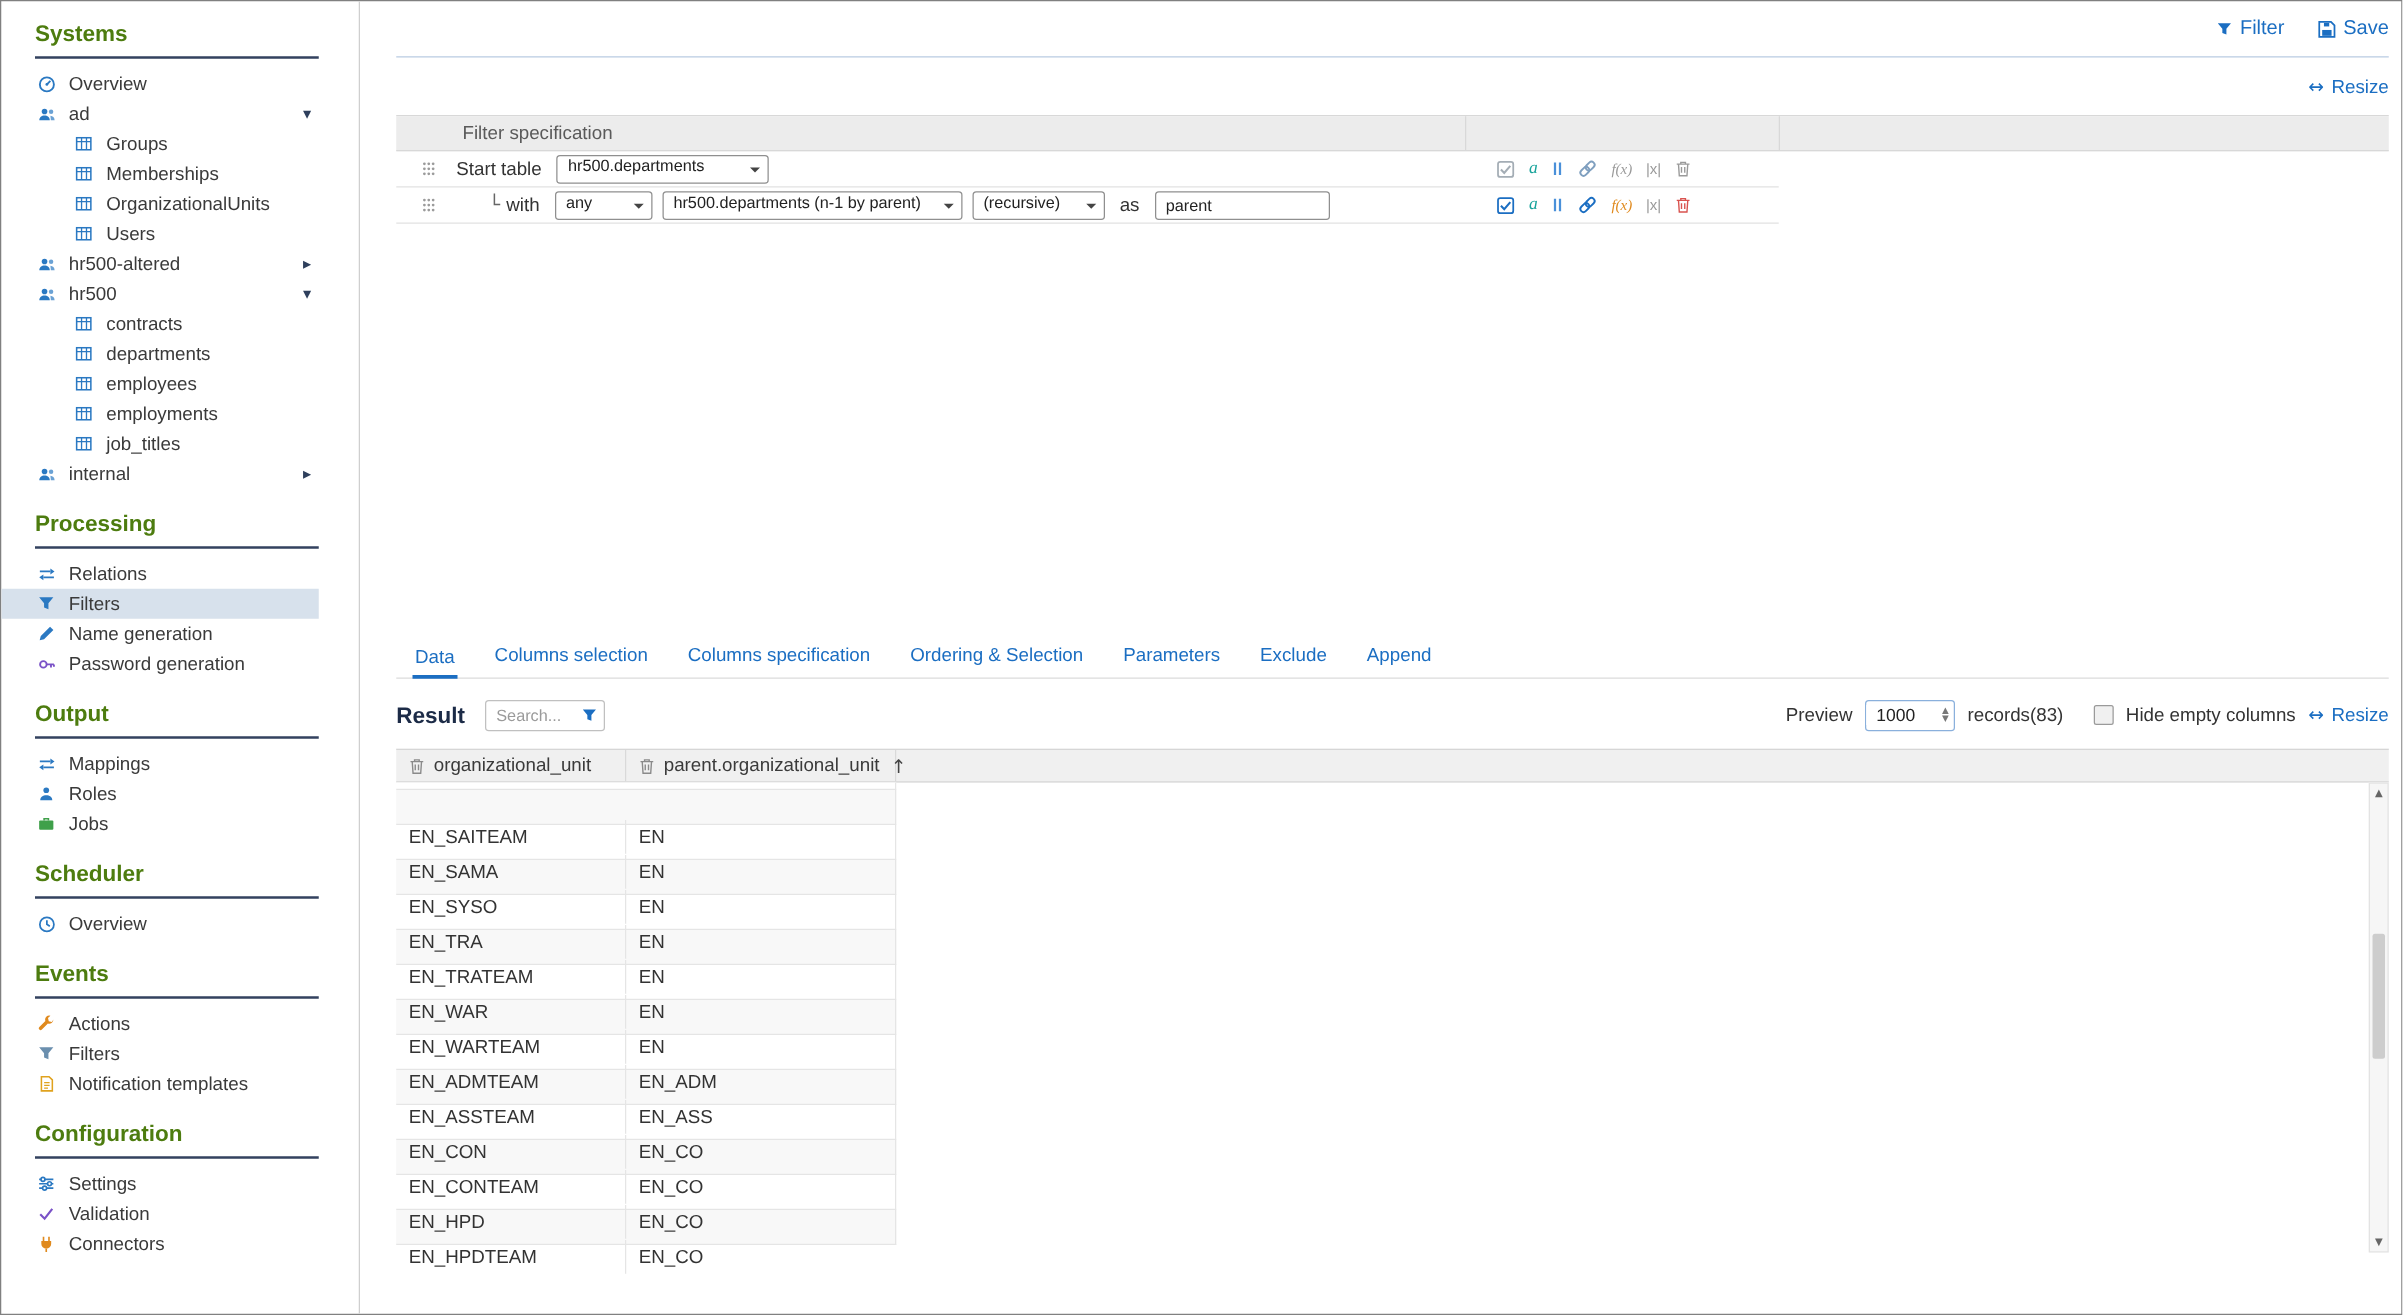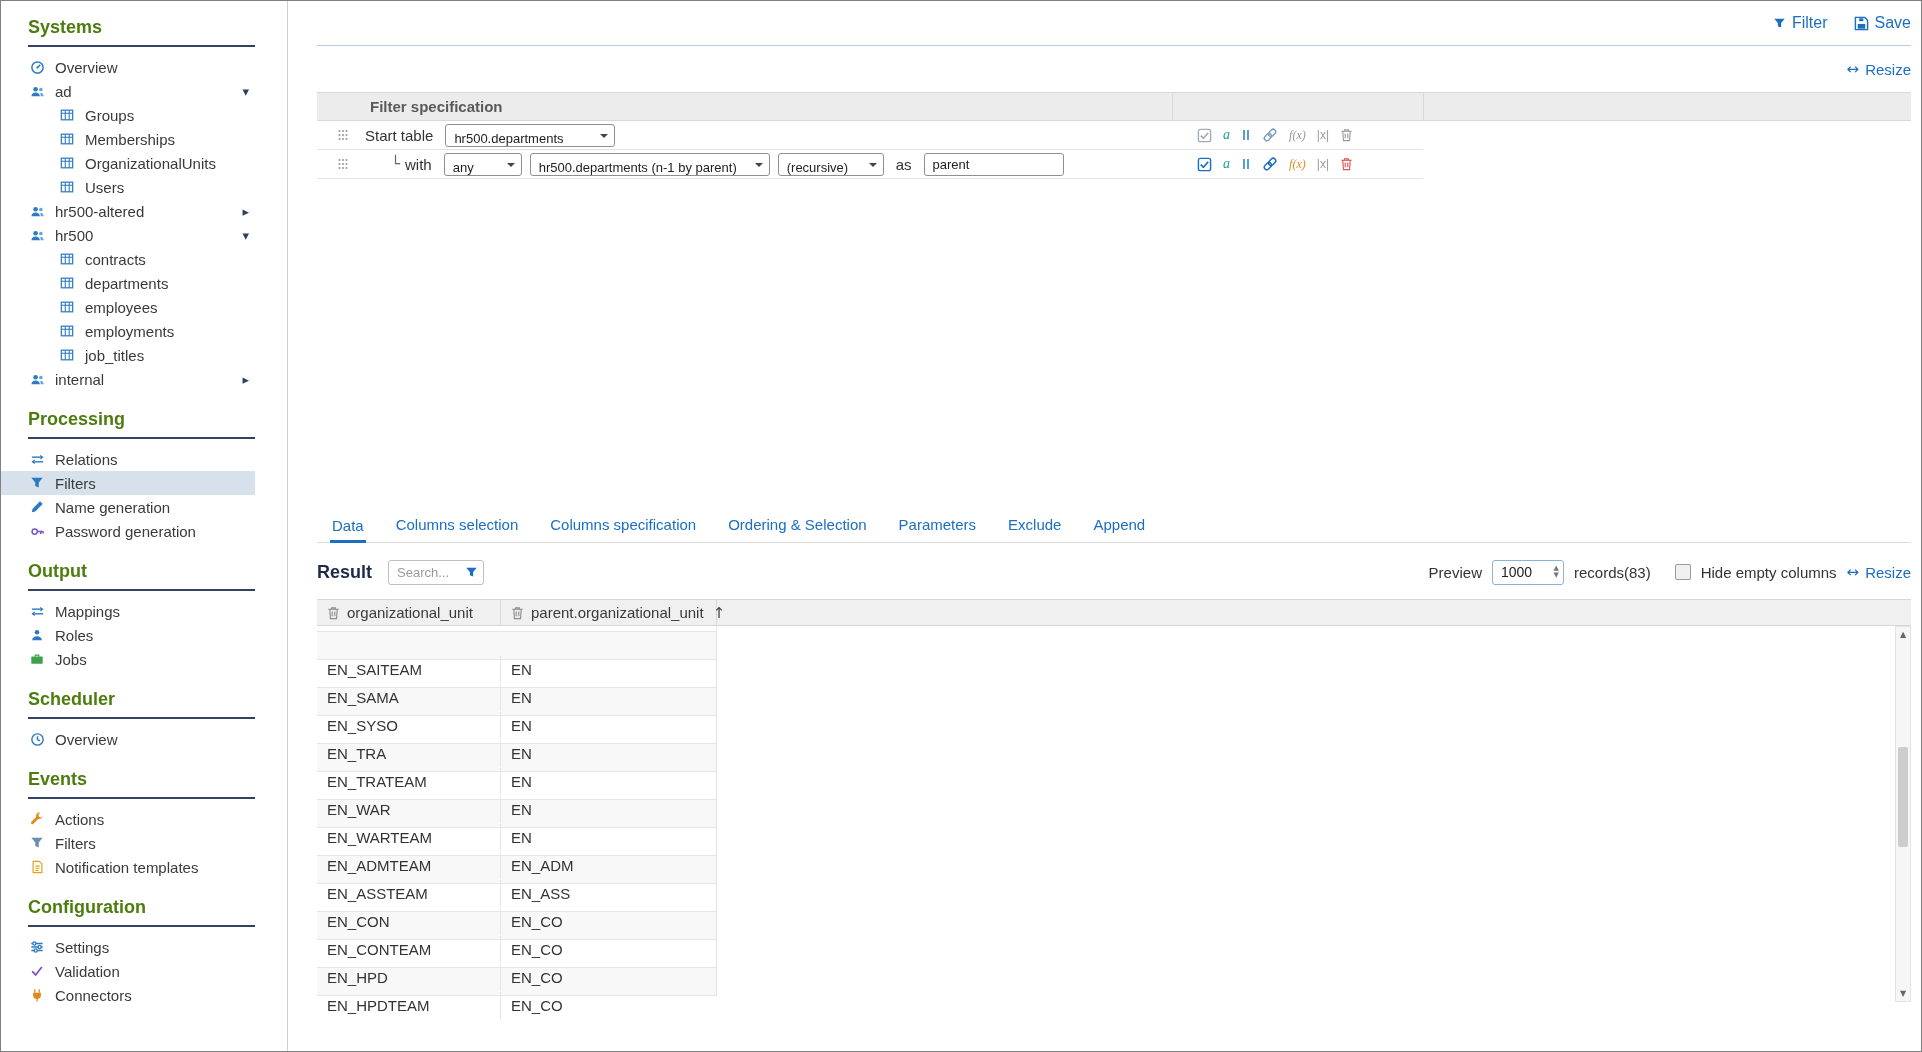--- a/index.html
+++ b/index.html
@@ -25,28 +25,28 @@
   .link-btn { color:#1b6ec2; font-size:16px; display:inline-flex; align-items:center; gap:6px; cursor:pointer; }
   .link-btn.sm { font-size:15px; }
   .icn svg { display:block; }
   .arrow-icn { font-family:"DejaVu Sans",sans-serif; font-size:15px; }
   .title-rule { border-bottom:1px solid #b9cbe2; }
   .resize-row { height:46px; display:flex; justify-content:flex-end; align-items:center; }
 
   
   .filter-panel { border-top:1px solid #d8d8d8; }
   .fp-header { height:28px; background:#ececec; border-bottom:1px solid #d8d8d8; position:relative; display:flex; align-items:center; color:#5a5a5a; font-size:15px; }
-  .fp-title { margin-left:53px;font-weight:bold; }
+  .fp-title { margin-left:53px; }
   .fp-sep { position:absolute; top:0; bottom:0; width:1px; background:#d8d8d8; }
   .fp-sep.s1 { left:855px; } .fp-sep.s2 { left:1106px; }
   .fp-row { height:29px; width:1106px; display:flex; align-items:center; border-bottom:1px solid #e2e2e2; font-size:15px; color:#333; position:relative; }
   .drag { margin-left:20px; margin-right:16px; cursor:grab; }
   .fp-label { margin-right:12px; }
   .corner { margin-left:26px; margin-right:5px; color:#666; font-family:"DejaVu Sans",sans-serif; }
-  .sel-box { position:relative; height:23px; border:1px solid #8f8f8f; border-radius:3px; background:#fff; display:flex; align-items:flex-end; padding:0 16px 0 8px; font-size:13px; color:#222; margin-right:8px; cursor:pointer; white-space:nowrap; overflow:hidden; }
+  .sel-box { position:relative; height:23px; border:1px solid #8f8f8f; border-radius:3px; background:#fff; display:flex; align-items:flex-start; padding:0 16px 0 8px; font-size:13px; color:#222; margin-right:8px; cursor:pointer; white-space:nowrap; overflow:hidden; }
   .sel-box::after { content:""; position:absolute; right:6px; top:9px; border:4px solid transparent; border-top-color:#444; }
   .alias-input { height:23px; width:140px; border:1px solid #8f8f8f; border-radius:3px; padding:0 8px; font-size:13px; font-family:inherit; color:#222; }
   .row-icons { position:absolute; right:70px; top:0; bottom:0; display:flex; align-items:center; gap:11px; }
   .ricn { display:inline-flex; align-items:center; cursor:pointer; }
   .ricn.cbx.on { color:#1b6ec2; } .ricn.cbx.off { color:#a4adb5; }
   .ricn.alias { font:italic 14px "Liberation Serif","DejaVu Serif",serif; color:#18a39b; }
   .ricn.pipes { color:#4a90d9; }
   .ricn.chain.muted { color:#7f9fbf; } .ricn.chain.hot { color:#1b6ec2; }
   .ricn.fx { font:italic 12px "Liberation Serif","DejaVu Serif",serif; }
   .ricn.fx.muted { color:#9a9a9a; } .ricn.fx.hot { color:#e08a1e; }

